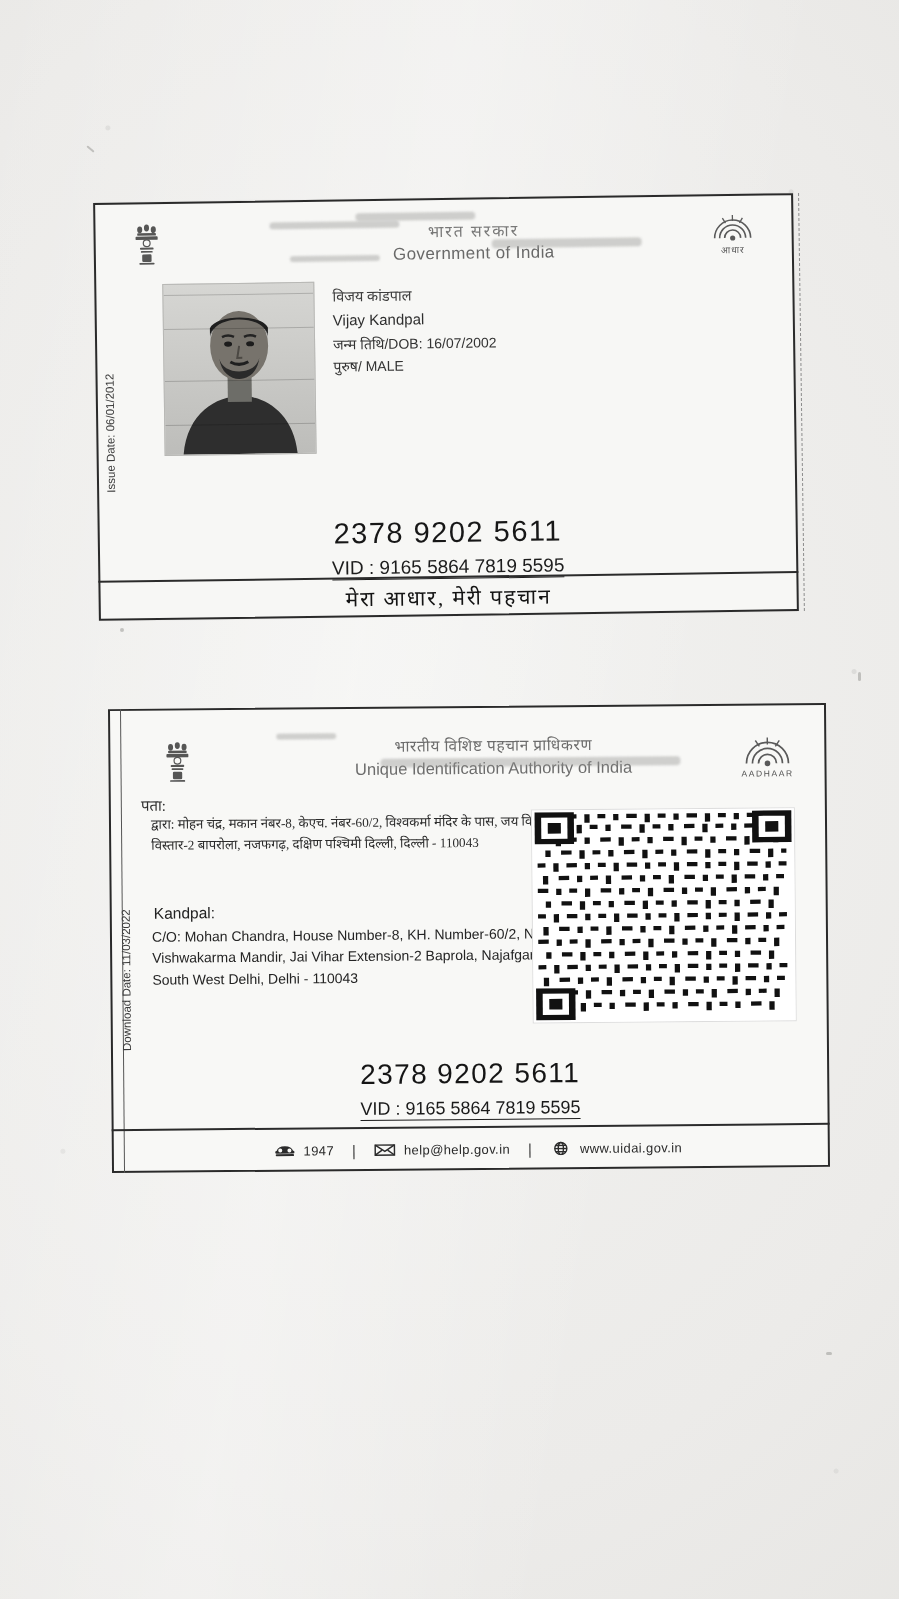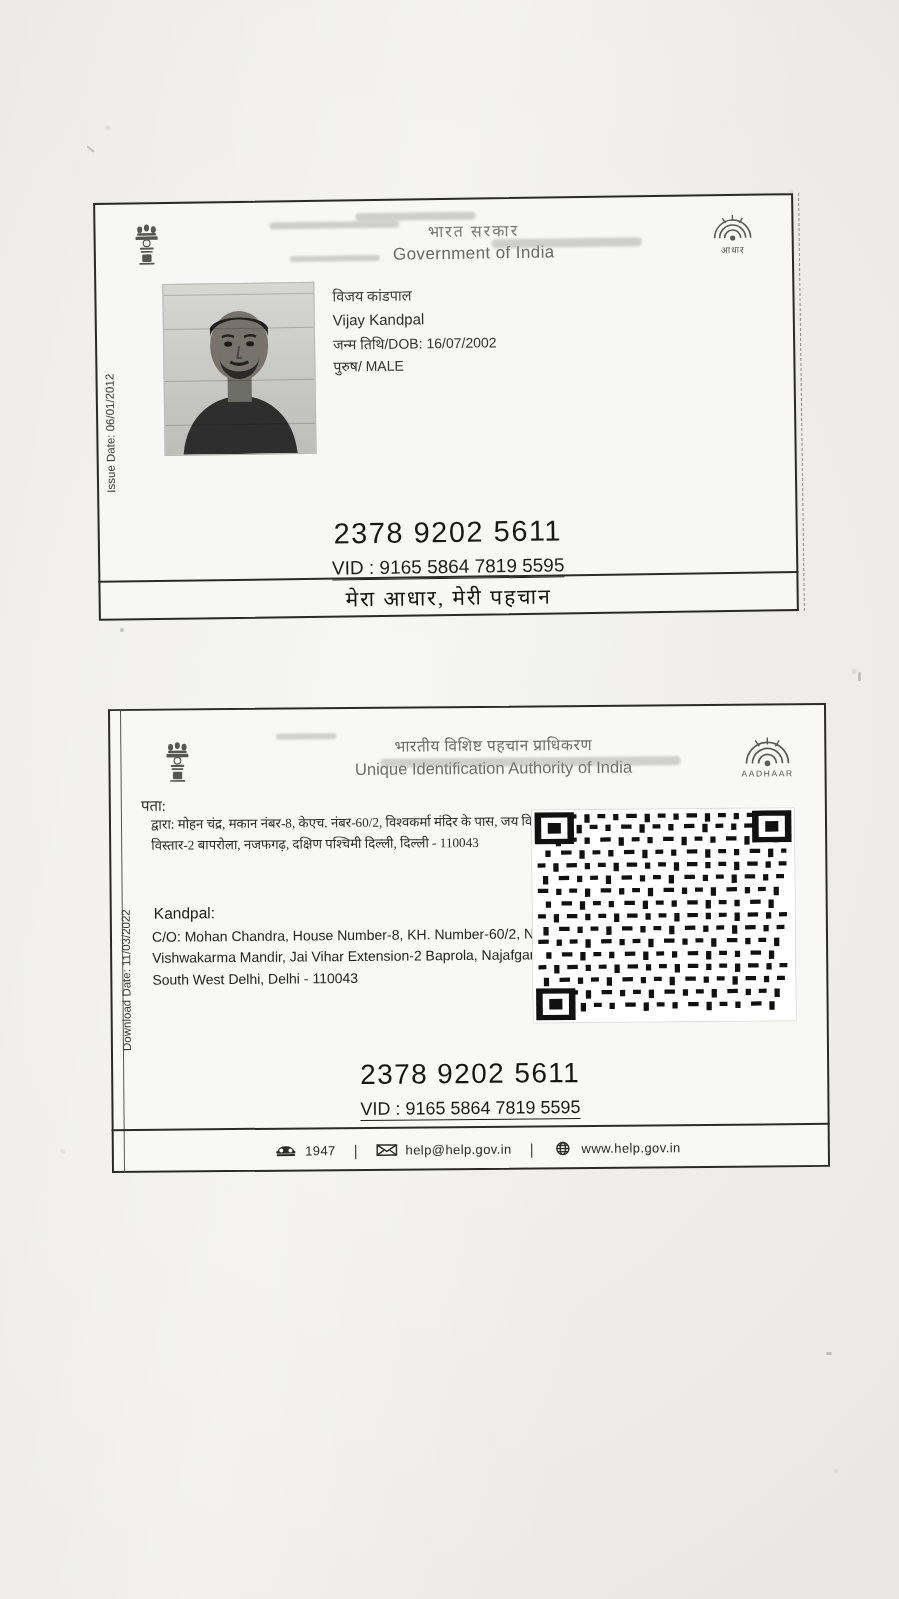--- a/index.html
+++ b/index.html
@@ -874,21 +874,21 @@
         <svg viewBox="0 0 24 16">
             <g fill="none" stroke="#2b2b2b" stroke-width="1.5">
           <circle cx="12" cy="8" r="6.6"></circle>
           <ellipse cx="12" cy="8" rx="2.8" ry="6.6"></ellipse>
           <path d="M5.4 8 h13.2"></path>
               <path d="M6.3 4.6 h11.4"></path>
               <path d="M6.3 11.4 h11.4"></path>
         </g>
           </svg>
       </span>
-      <span class="t">www.help.gov.in</span>
+      <span class="t">www.uidai.gov.in</span>
     </div>
   </div>
 </div>
 
 <div class="mark" style="left:86px; top:148px; width:9px; height:2px; transform:rotate(40deg);"></div>
 <div class="mark" style="left:858px; top:672px; width:3px; height:9px;"></div>
 <div class="mark" style="left:826px; top:1352px; width:6px; height:3px;"></div>
 <div class="mark" style="left:120px; top:628px; width:4px; height:4px; border-radius:50%;"></div>
 
 </body></html>

